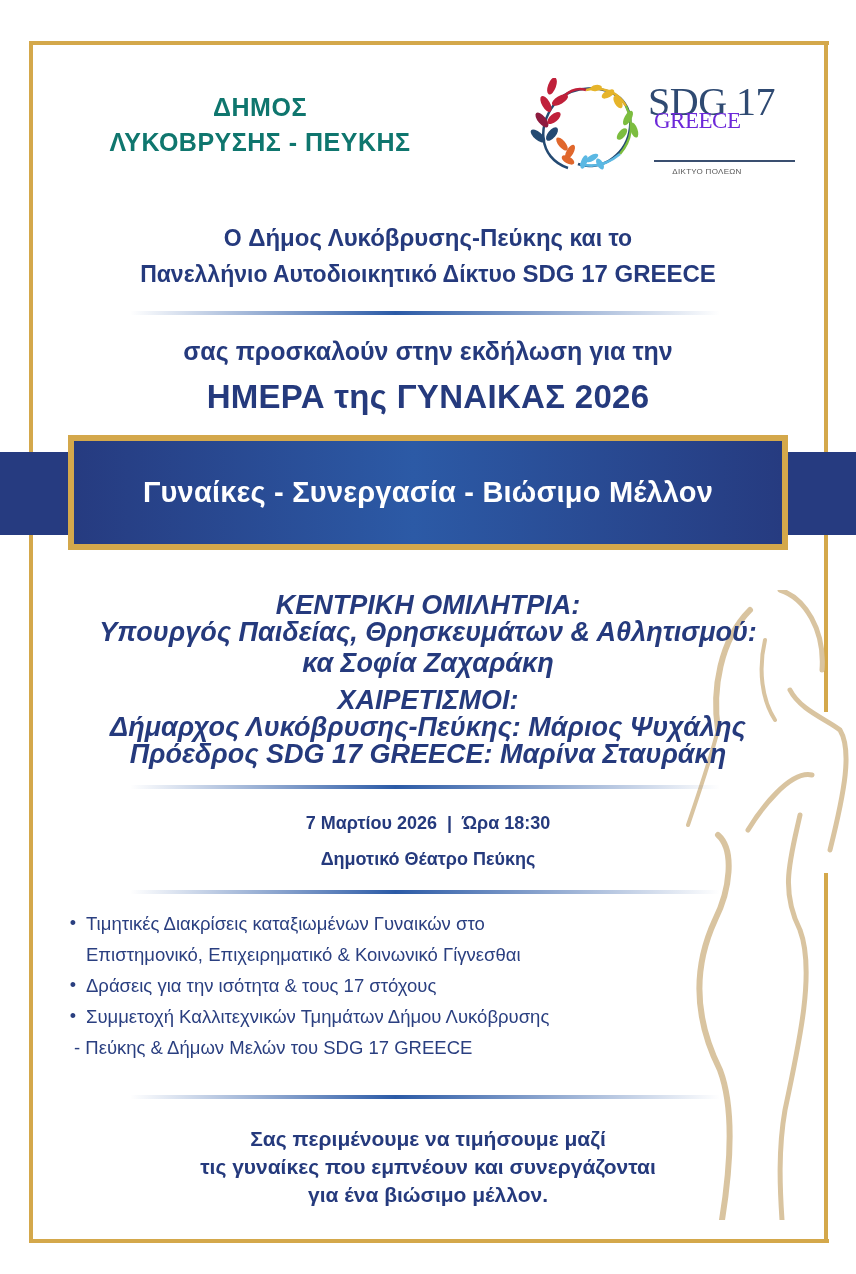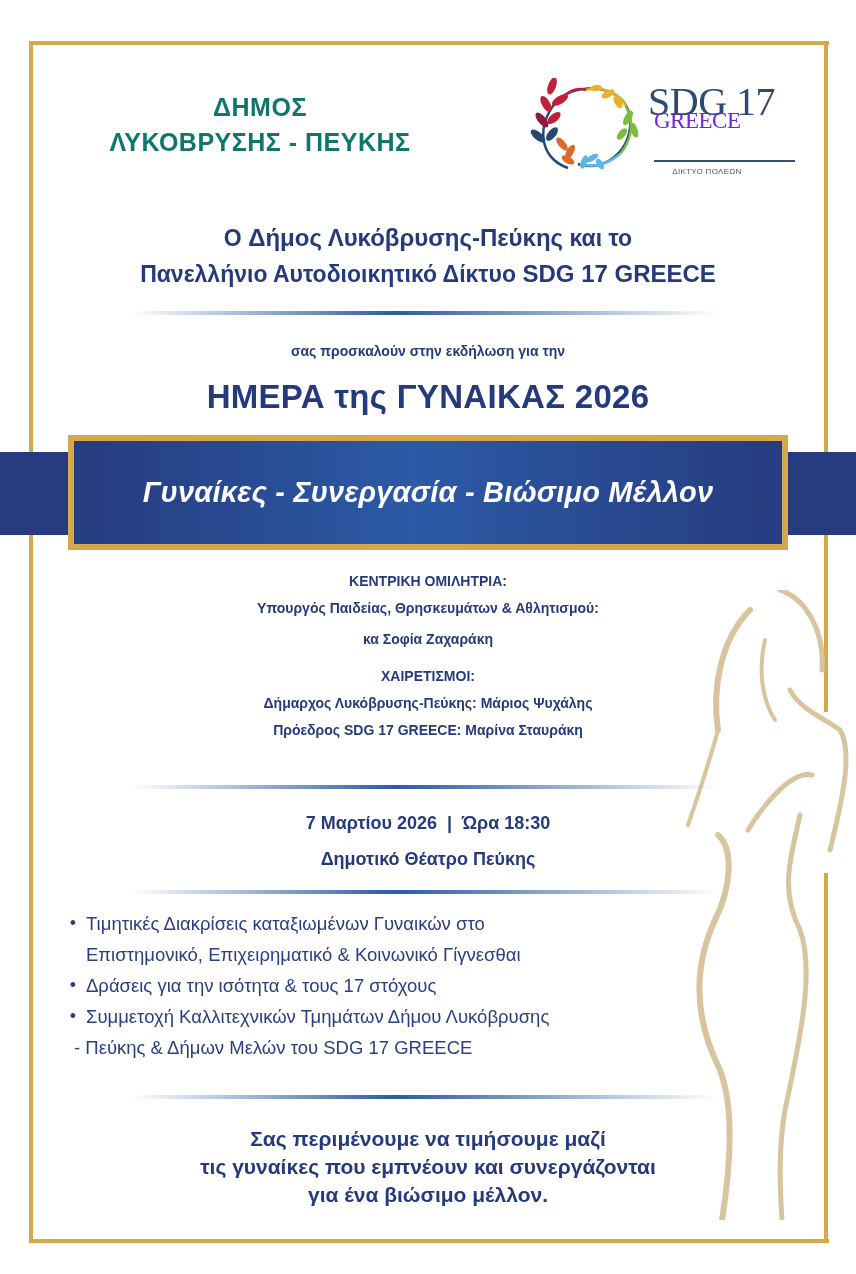--- a/index.html
+++ b/index.html
@@ -43,37 +43,37 @@
   .block { position: absolute; left: 0; width: 856px; text-align: center; font-weight: bold; }
   .intro { top: 220px; font-size: 23px; line-height: 35px; }
   .intro .light { font-weight: bold; }
   .intro .strong { font-weight: 900; font-size: 24px; text-align: right; }
 
   .divider {
     position: absolute; left: 130px; width: 590px; height: 4px;
     background: linear-gradient(90deg, rgba(43,90,166,0) 0%, rgba(43,90,166,0.55) 25%, #2b5aa6 45%, rgba(43,90,166,0.55) 70%, rgba(43,90,166,0) 100%);
   }
 
-  .invite { top: 335px; font-size: 14px; line-height: 32px; }
+  .invite { top: 335px; font-size: 25px; line-height: 32px; }
   .day-title { top: 376px; font-size: 33px; line-height: 42px; letter-spacing: 0.3px; }
 
   .band { position: absolute; left: 0; top: 452px; width: 856px; height: 83px; background: #263b80; }
   .panel {
     position: absolute; left: 68px; top: 435px; width: 720px; height: 115px;
     box-sizing: border-box; border: 6px solid #d4a84b;
     background: linear-gradient(90deg, #263b80 0%, #2c5aa6 48%, #263b80 100%);
     display: flex; align-items: center; justify-content: center;
   }
   .panel-text {
-    color: #ffffff; font-size: 29px; font-style: italic; font-weight: bold;
+    color: #ffffff; font-size: 29px; font-weight: bold;
     letter-spacing: 0.2px;
     text-align: center;
   }
 
-  .speaker { top: 568px; font-size: 14px; line-height: 27px; }
+  .speaker { top: 592px; font-size: 27px; line-height: 27px; font-style: italic; }
   .speaker .line { display: block; }
   .speaker .gap { height: 10px; }
 
   .when { top: 805px; font-size: 18px; line-height: 36px; }
 
   .bullets {
     position: absolute; left: 60px; top: 908px; width: 640px;
     font-size: 18.5px; line-height: 31px; color: #2a3f80; font-weight: normal;
   }
   .bullets .item { display: flex; }

